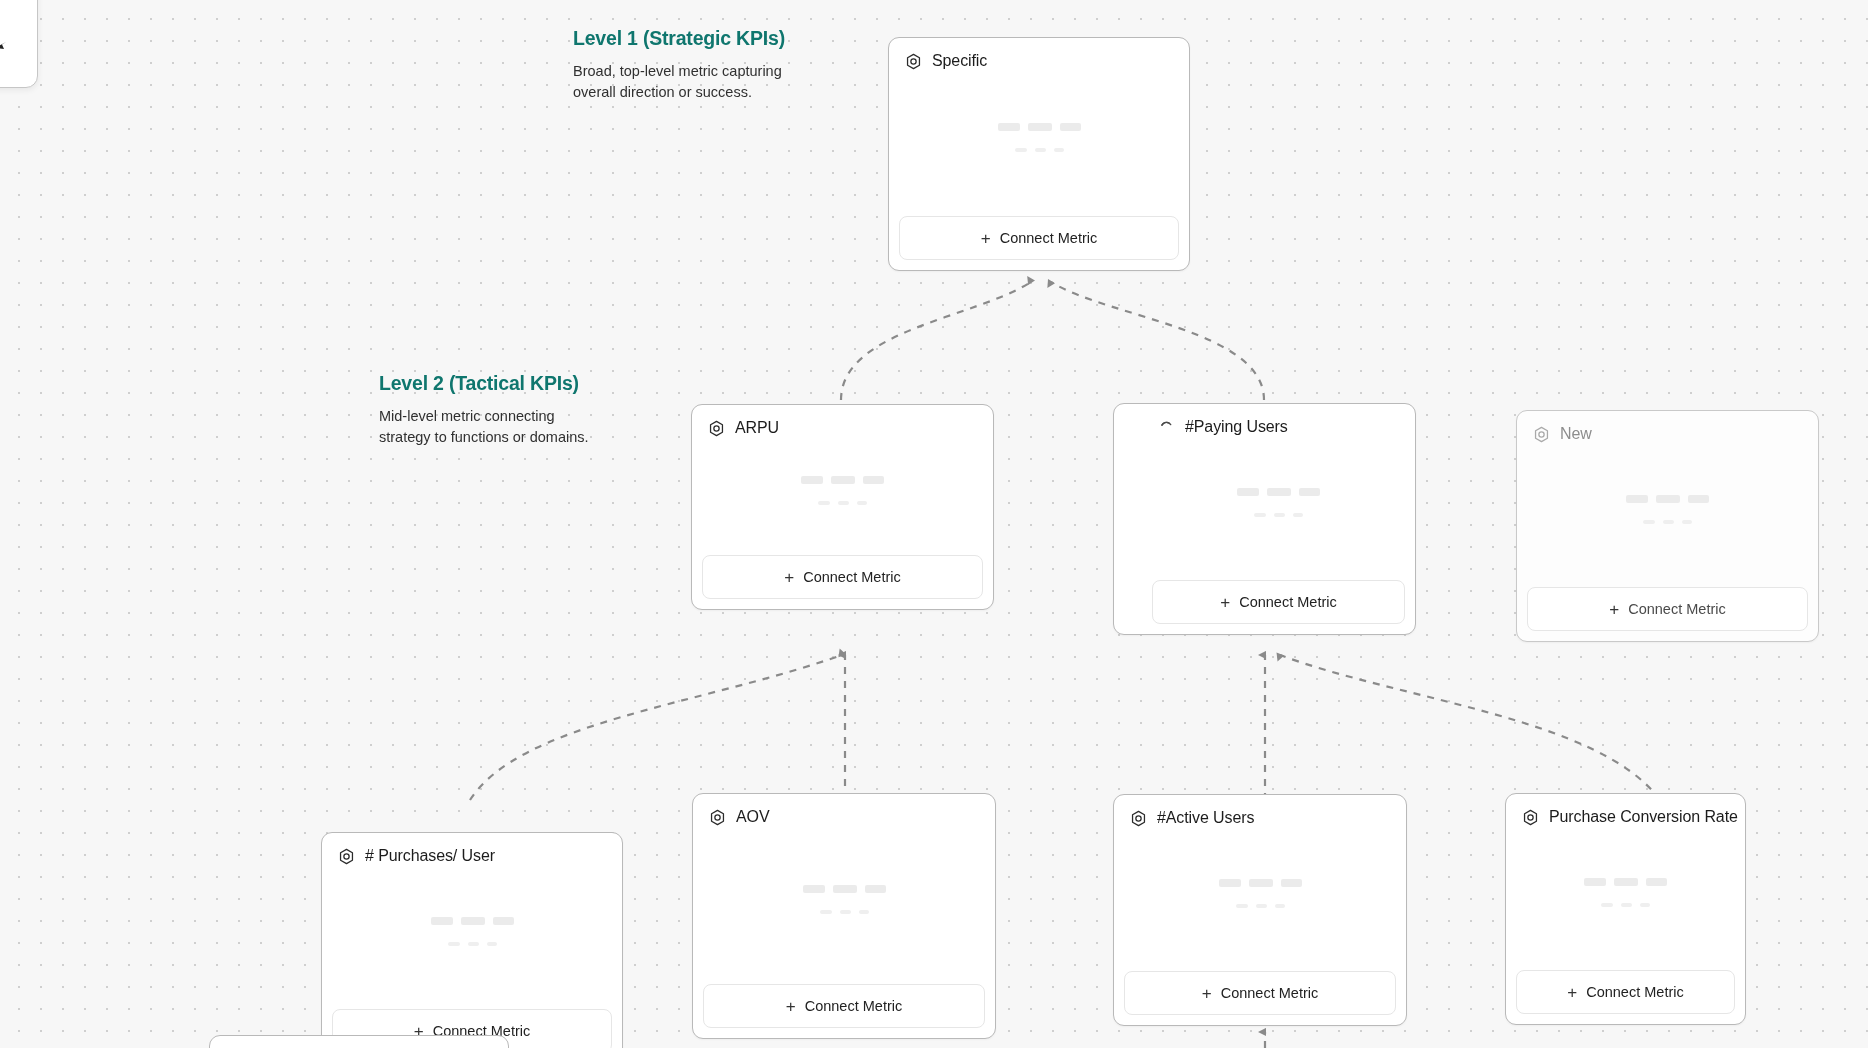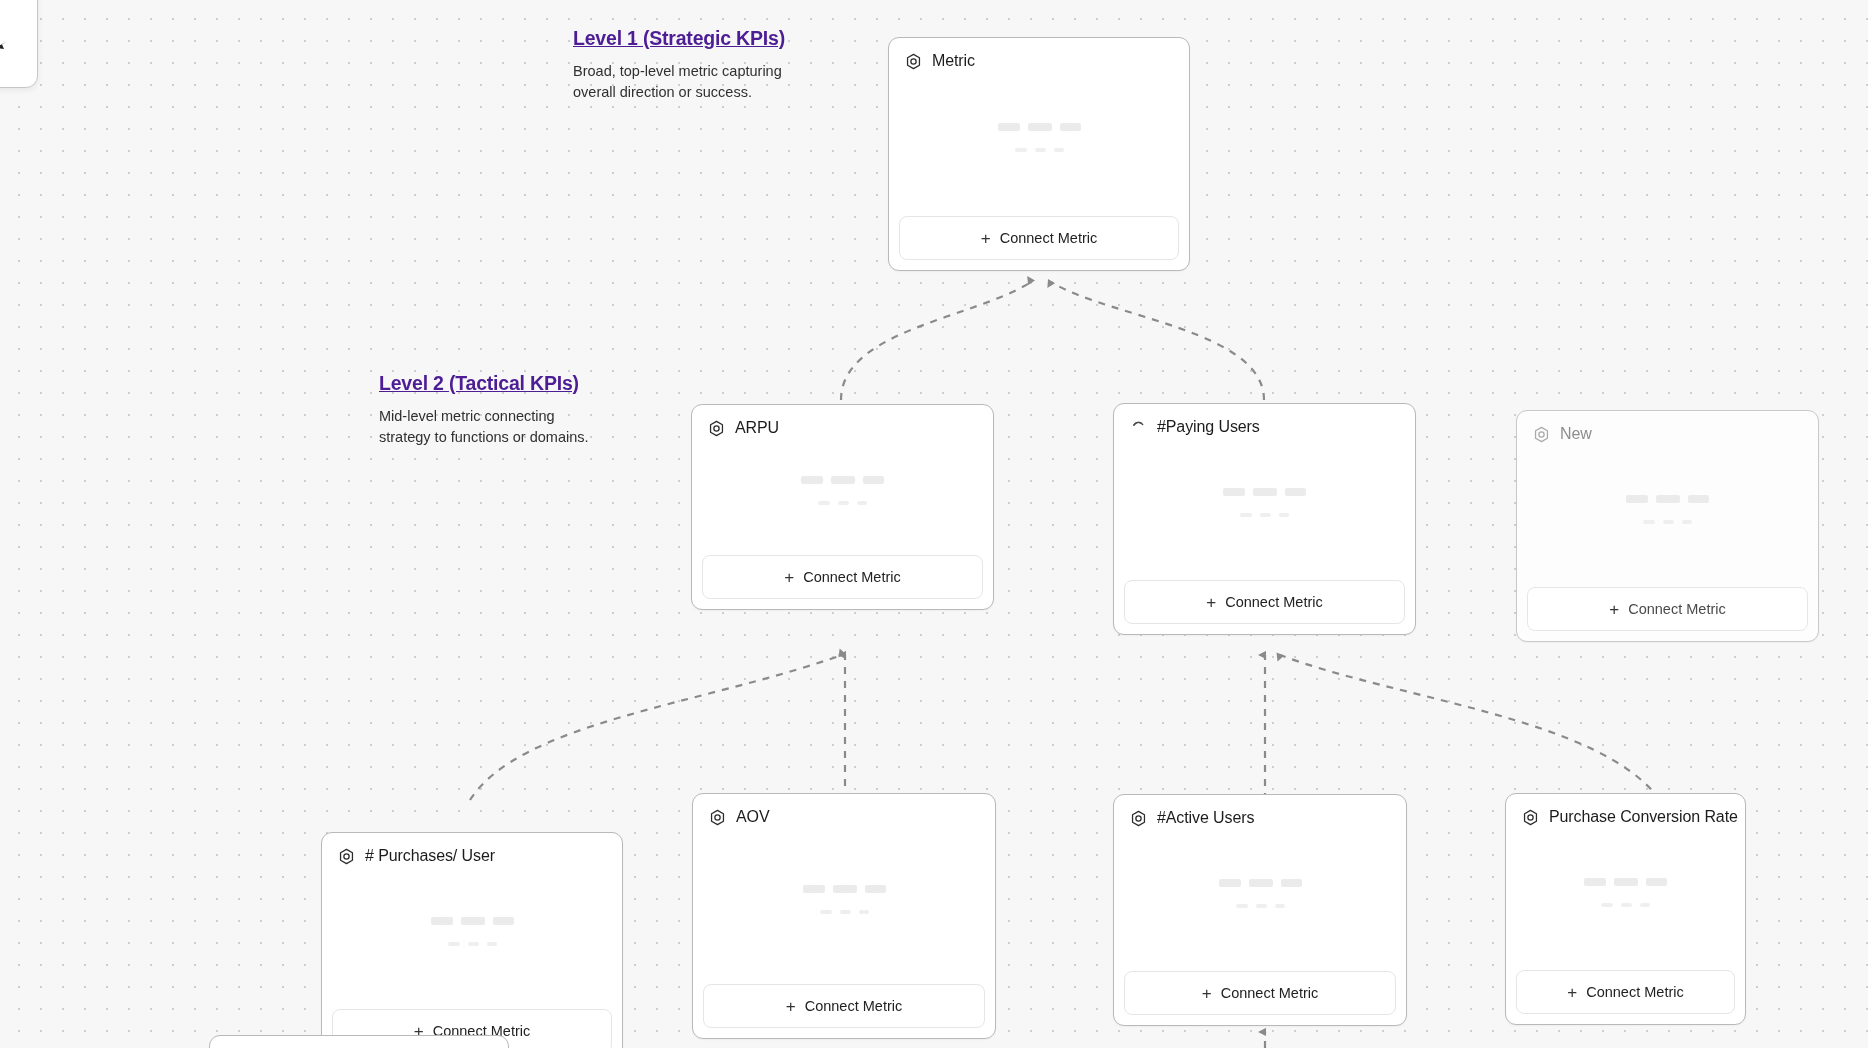--- a/index.html
+++ b/index.html
@@ -10,21 +10,21 @@
     background-image: radial-gradient(circle, #cfcfcf 1.1px, transparent 1.2px);
     background-size: 22px 22px;
     background-position: 8px 8px;
     position: relative;
     color: #1c1c1c;
   }
   #canvas { position: absolute; inset: 0; }
   svg.edges { position: absolute; left: 0; top: 0; width: 1868px; height: 1048px; pointer-events: none; }
 
   .level-label { position: absolute; }
-  .level-title { font-size: 19.5px; font-weight: bold; color: #4c1d95; letter-spacing: -0.2px; white-space: nowrap; text-decoration: underline; }
+  .level-title { font-size: 19.5px; font-weight: bold; color: #0f766e; letter-spacing: -0.2px; white-space: nowrap; }
   .level-desc { margin-top: 11px; font-size: 14.5px; line-height: 20.5px; color: #303030; max-width: 215px; }
 
   .card {
     position: absolute;
     background: #ffffff;
     border: 1px solid #b9b9b9;
     border-radius: 11px;
     display: flex;
     flex-direction: column;
     box-shadow: 0 1px 2px rgba(0,0,0,0.04);
@@ -113,21 +113,21 @@
     <div class="level-title">Level 1 (Strategic KPIs)</div>
     <div class="level-desc">Broad, top-level metric capturing overall direction or success.</div>
   </div>
 
   <div class="card" style="left:888px; top:37px; width:302px; height:234px;">
     <div class="card-header">
       <svg class="hex-icon" viewBox="0 0 20 20">
         <path d="M10 1.6 L17 5.6 L17 14.4 L10 18.4 L3 14.4 L3 5.6 Z" fill="none" stroke="#2b2b2b" stroke-width="1.5" stroke-linejoin="round"></path>
         <circle cx="10" cy="10" r="3.1" fill="none" stroke="#2b2b2b" stroke-width="1.5"></circle>
       </svg>
-      <span class="card-title">Metric</span>
+      <span class="card-title">Specific</span>
     </div>
     <div class="card-body">
       <div class="sk-row">
         <span class="sk w1"></span>
         <span class="sk w2"></span>
         <span class="sk w3"></span>
       </div>
       <div class="sk-row small">
         <span class="sk w1"></span>
         <span class="sk w2"></span>
@@ -168,21 +168,21 @@
       </div>
     </div>
     <div class="card-footer">
       <button class="connect-btn">
         <span class="plus">+</span>
         <span>Connect Metric</span>
       </button>
     </div>
   </div>
 
-  <div class="card" style="left:1113px; top:403px; width:303px; height:232px;">
+  <div class="card" style="left:1113px; top:403px; width:303px; height:232px;padding-left:28px;">
     <div class="card-header">
       <svg class="spinner-icon" viewBox="0 0 20 20">
         <path d="M16 10 A6 6 0 1 0 10 16" fill="none" stroke="#4a4a4a" stroke-width="1.7" stroke-linecap="round" transform="rotate(-35 10 10)" stroke-dasharray="12 30"></path>
         <path d="M4.6 7.2 A6 6 0 0 1 12.6 4.6" fill="none" stroke="#4a4a4a" stroke-width="1.7" stroke-linecap="round"></path>
       </svg>
       <span class="card-title">#Paying Users</span>
     </div>
     <div class="card-body">
       <div class="sk-row">
         <span class="sk w1"></span>

